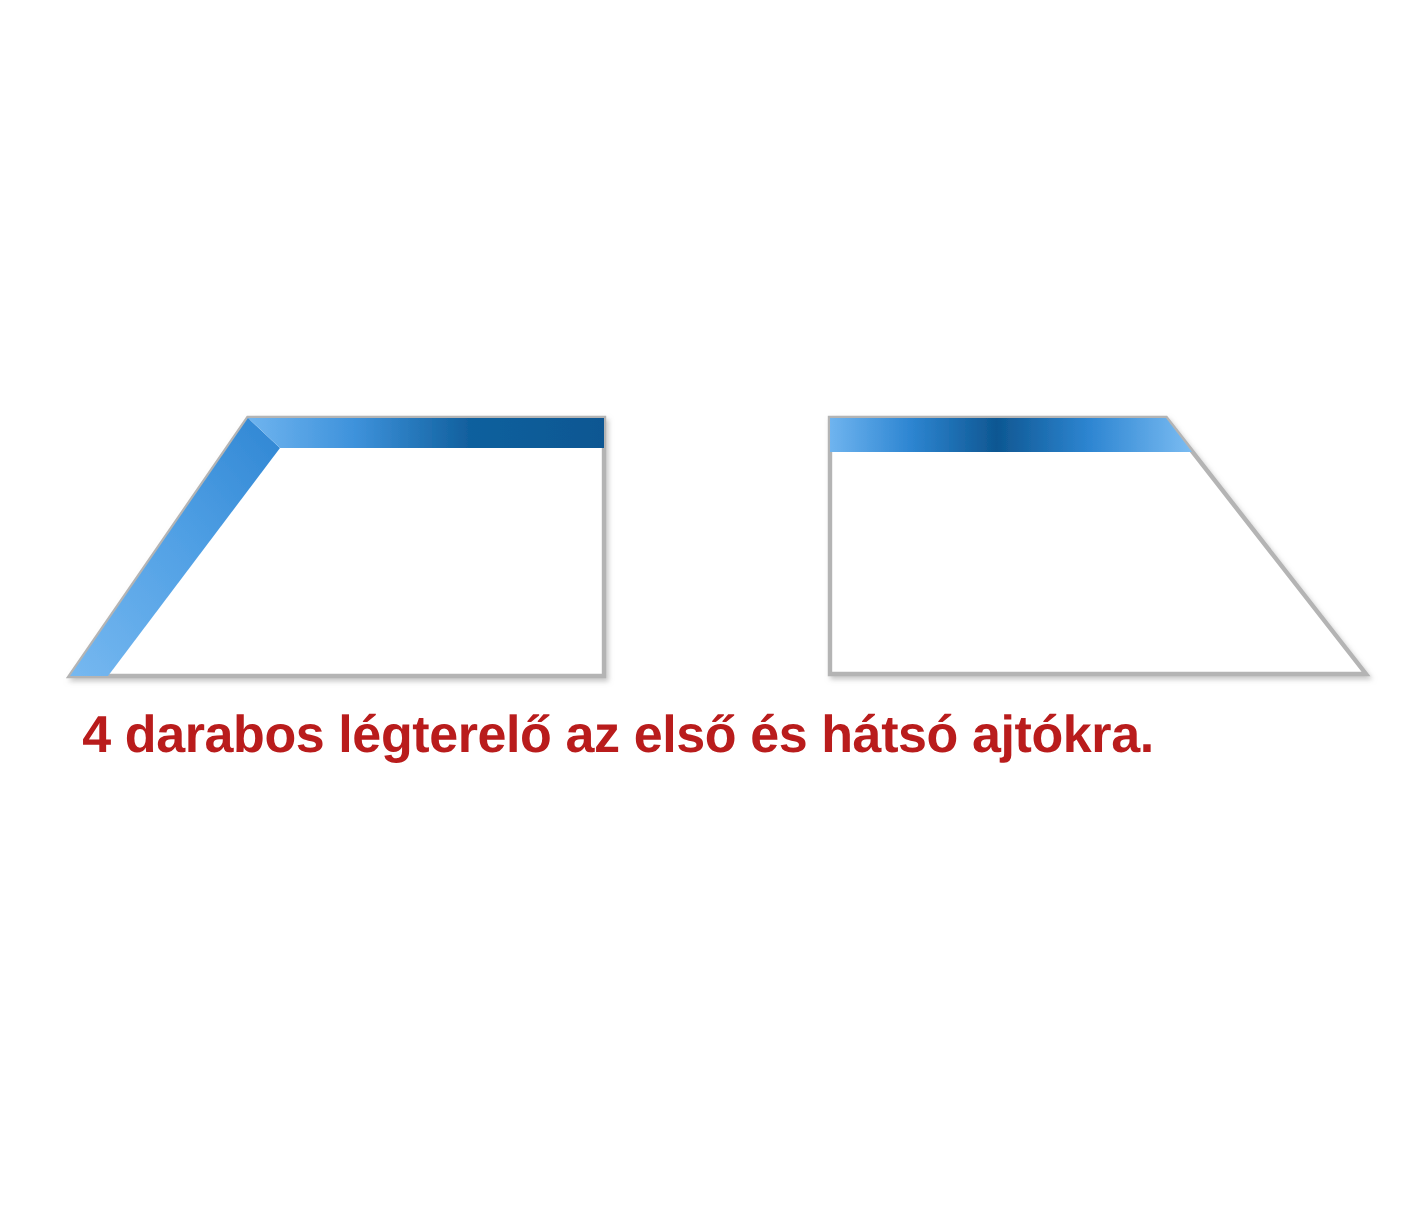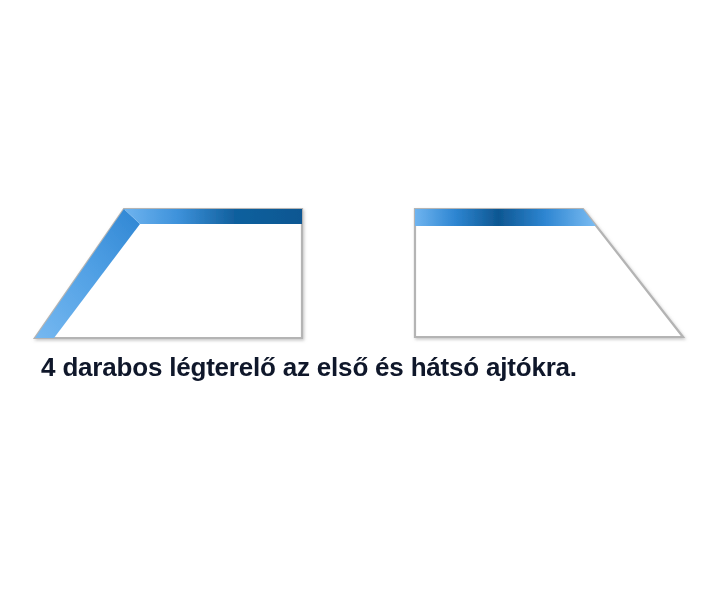--- a/index.html
+++ b/index.html
@@ -33,21 +33,21 @@
   }
   #caption {
     position: absolute;
     left: 0;
     top: 352px;
     width: 618px;
     text-align: center;
     font-size: 26px;
     font-weight: bold;
     letter-spacing: -0.2px;
-    color: #0f172a;
+    color: #b91c1c;
     line-height: 30px;
     white-space: nowrap;
   }
 </style>
 </head>
 <body>
 
 <div id="stage">
 
   <div id="figure-area">

